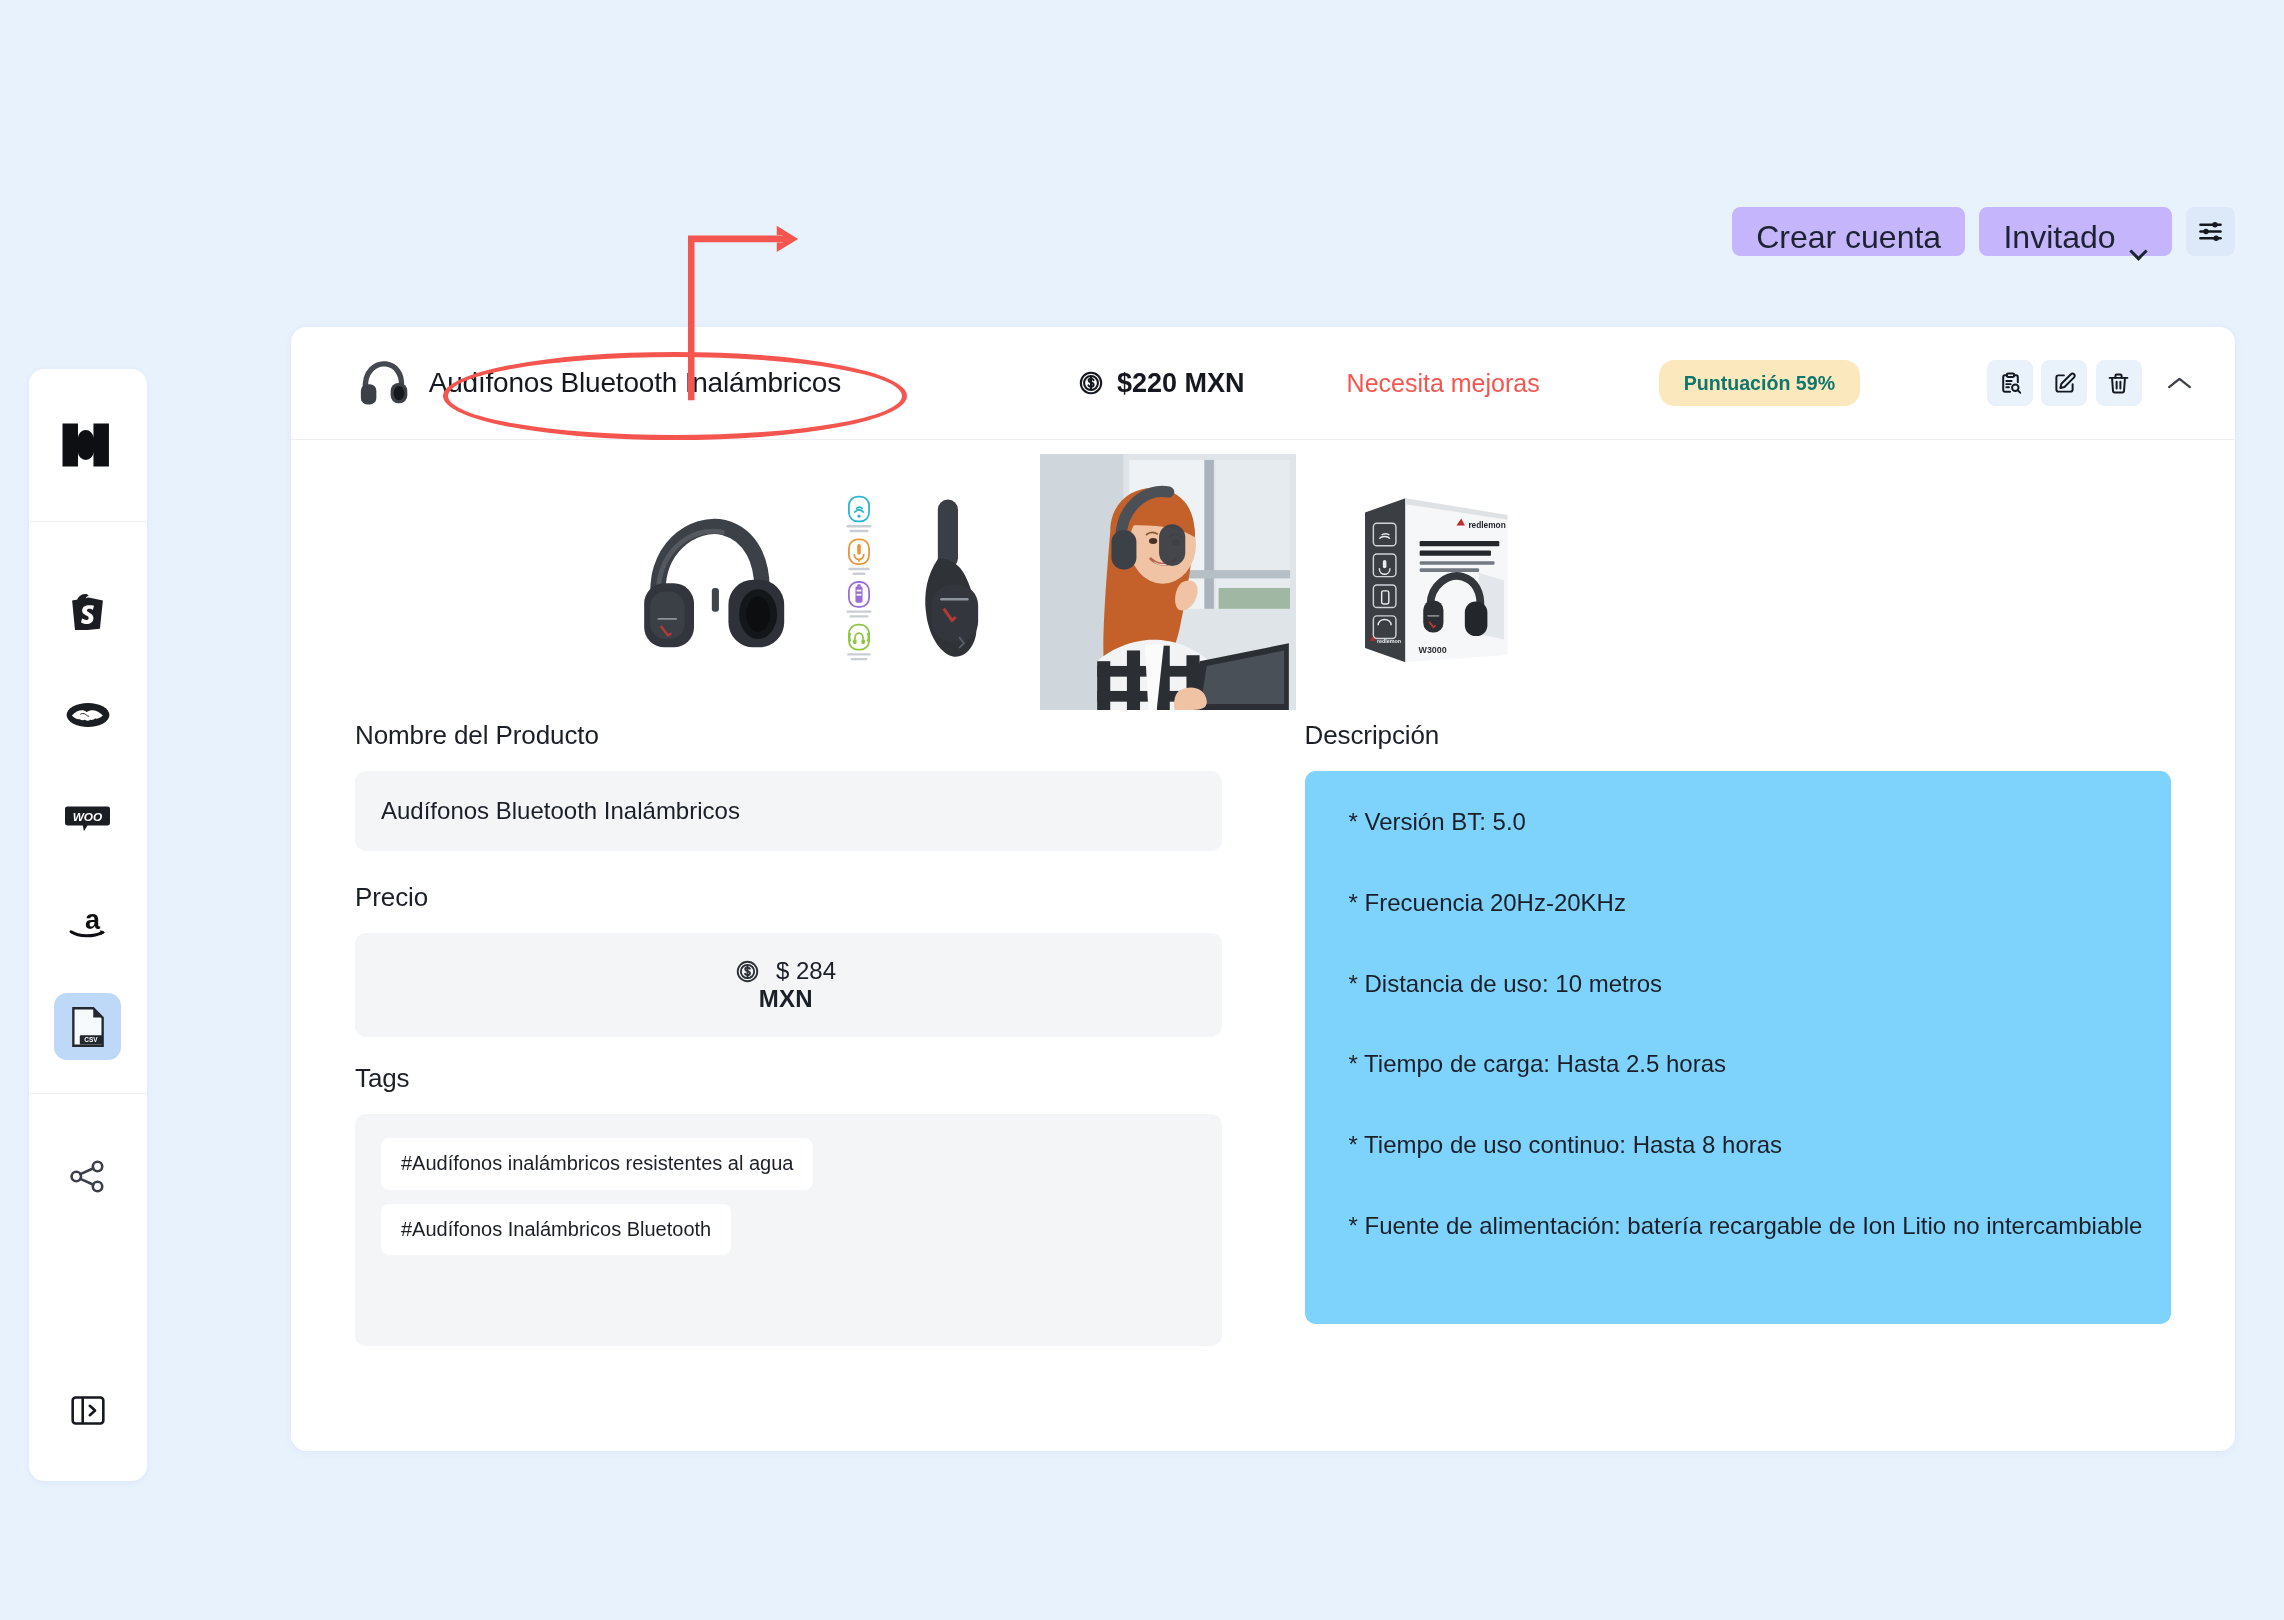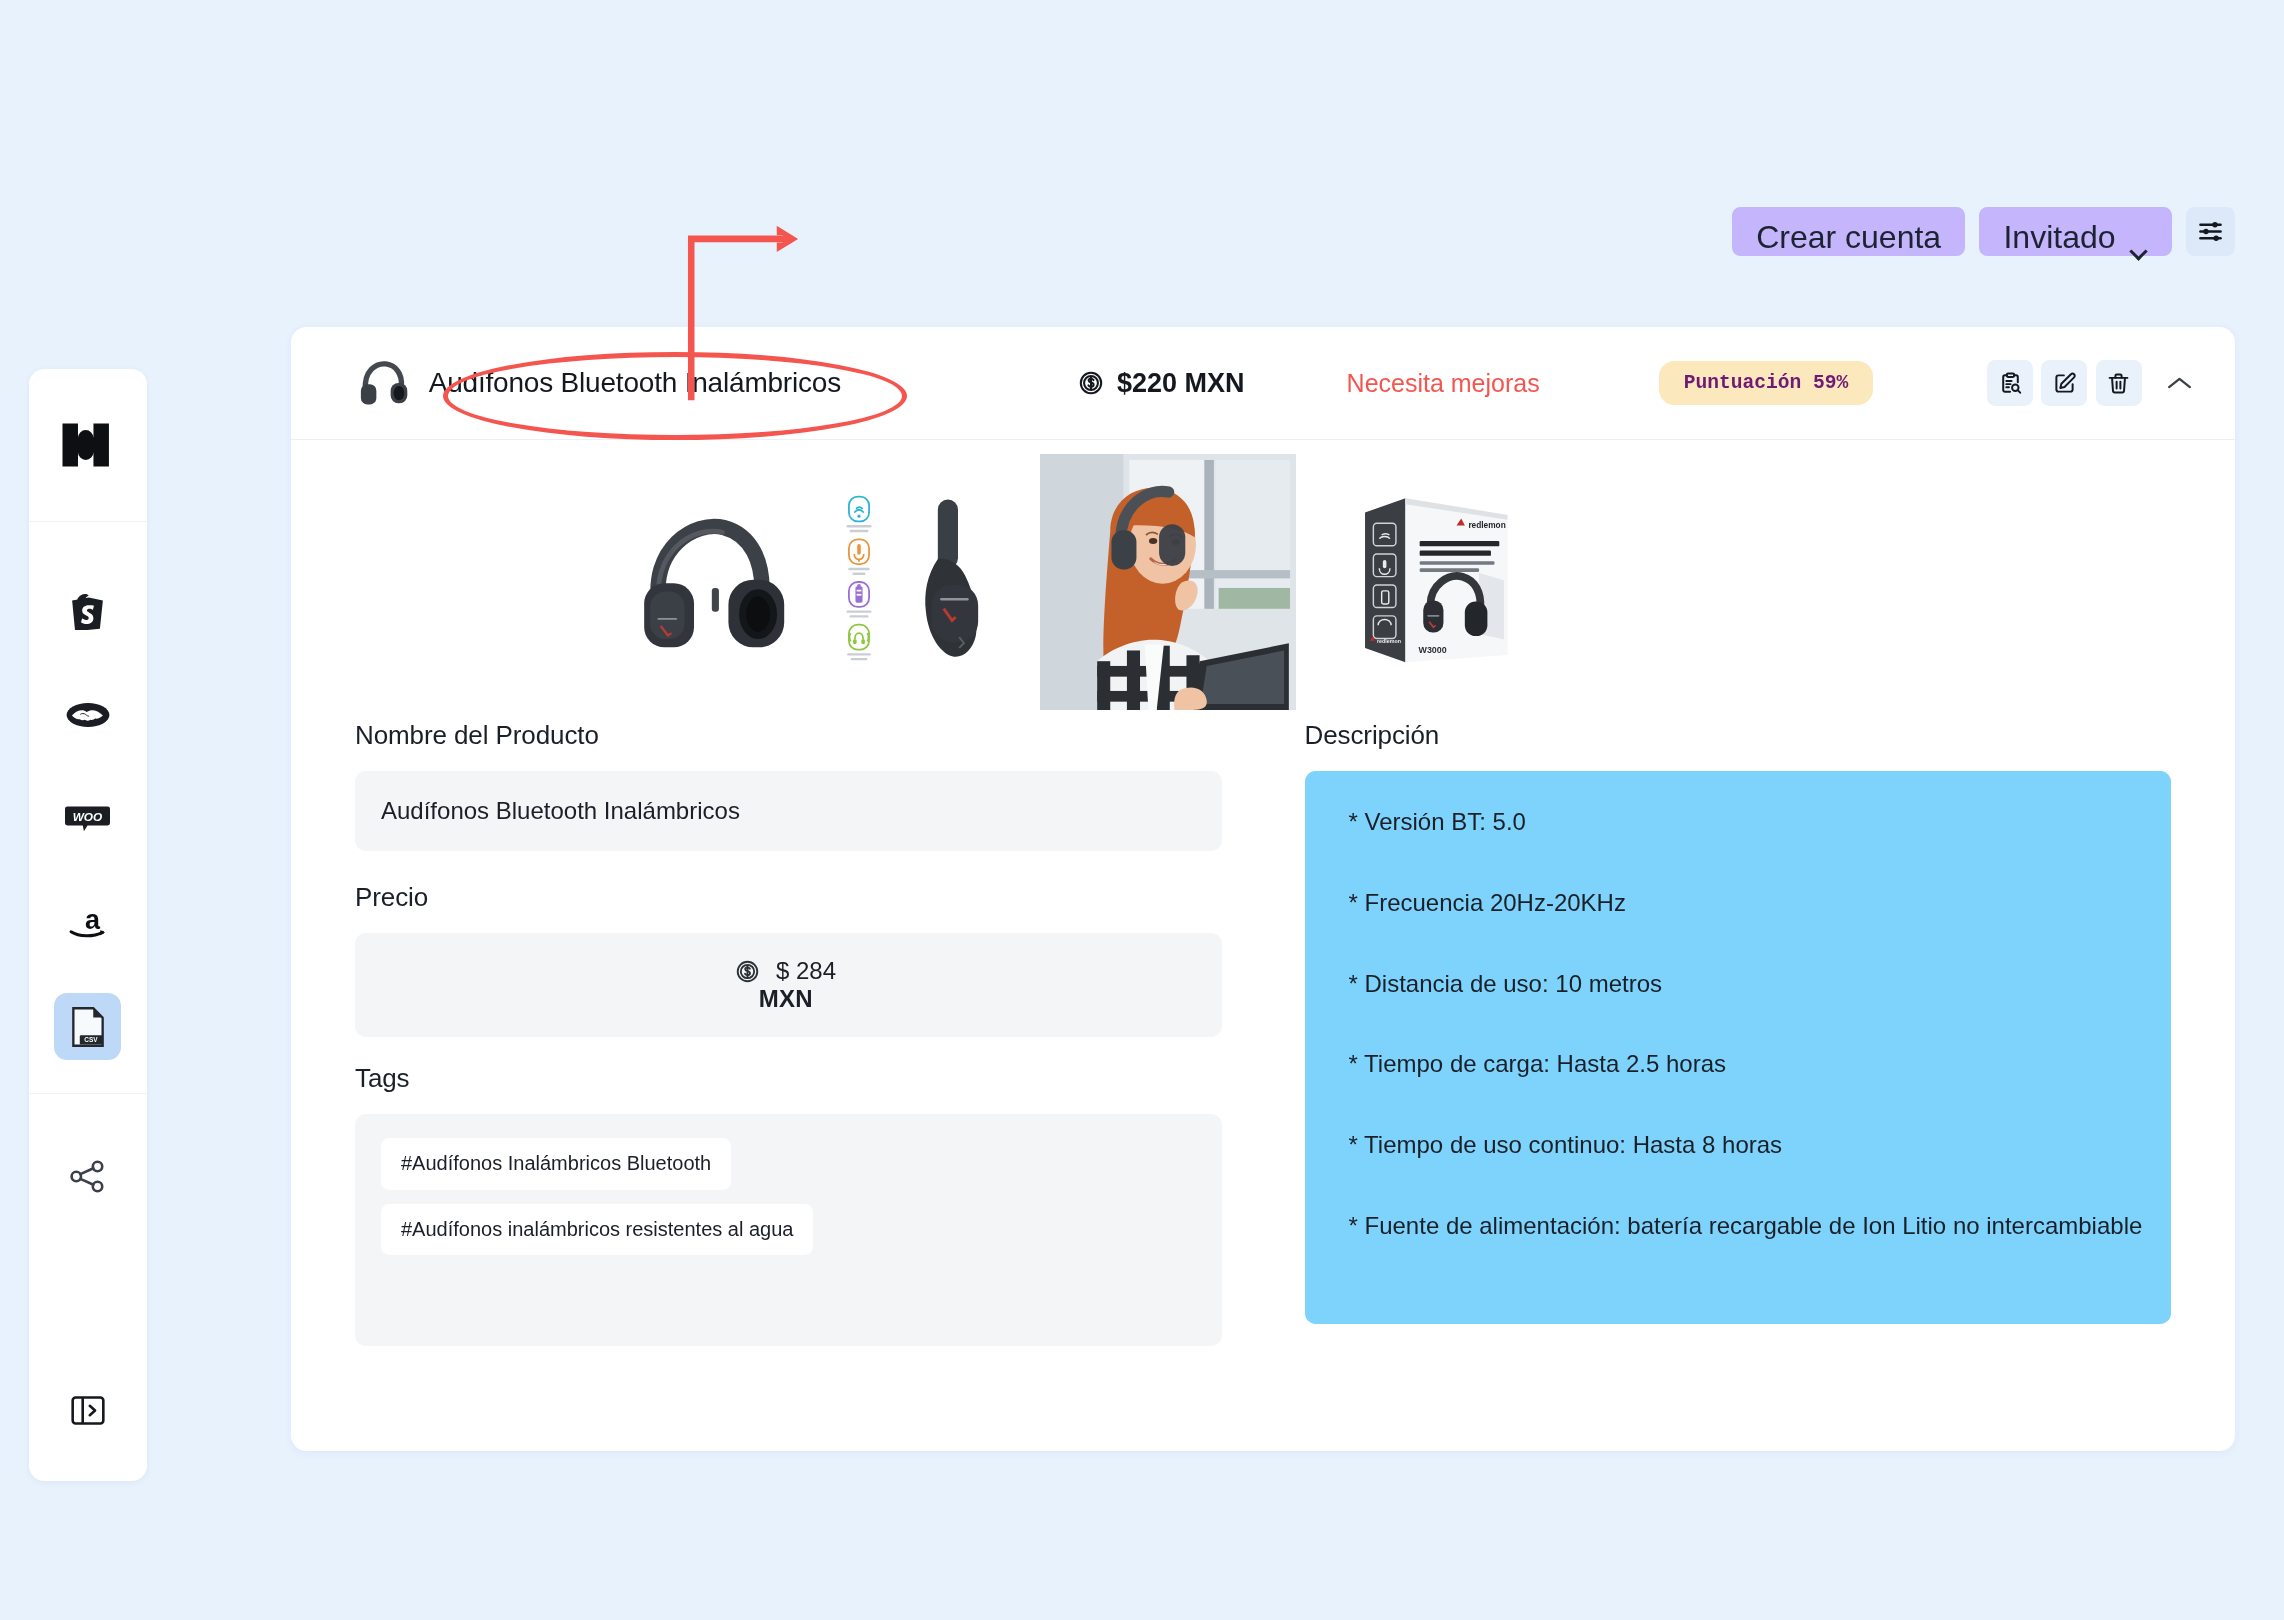--- a/index.html
+++ b/index.html
@@ -178,27 +178,26 @@
   }
   .head-status {
     margin-left: 102px;
     font-size: 25px;
     color: #f4564f;
     white-space: nowrap;
   }
   .head-score {
     margin-left: 119px;
     background: #fbe8bd;
-    color: #701a75;
+    color: #0f766e;
     font-size: 19.6px;
     font-weight: bold;
     border-radius: 15.5px;
     padding: 11.3px 25px;
     white-space: nowrap;
-    font-family: Liberation Mono, monospace;
   }
   .head-actions {
     margin-left: auto;
     display: flex;
     align-items: center;
     gap: 8.3px;
   }
   .act-btn {
     width: 46px; height: 46px;
     border: none;
@@ -744,22 +743,22 @@
           </span>
           <span>$ 284</span>
         </span>
         <span class="price-cur">MXN</span>
       </div>
 
       <div class="spacer-32"></div>
 
       <div class="field-label">Tags</div>
       <div class="tags-box">
+        <span class="tag-chip">#Audífonos inalámbricos resistentes al agua</span>
         <span class="tag-chip">#Audífonos Inalámbricos Bluetooth</span>
-        <span class="tag-chip">#Audífonos inalámbricos resistentes al agua</span>
       </div>
 
     </div>
 
     <div class="col">
 
       <div class="field-label">Descripción</div>
       <div class="desc-box">
         <div class="desc-line">* Versión BT: 5.0</div>
         <div class="desc-line">* Frecuencia 20Hz-20KHz</div>

